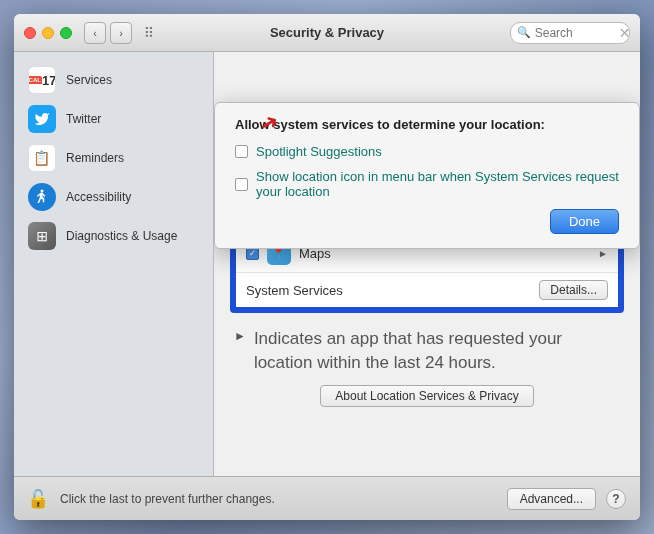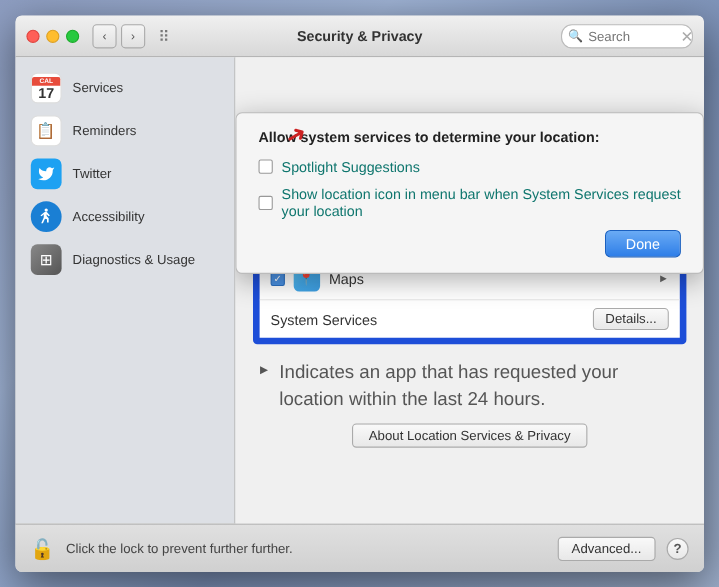--- a/index.html
+++ b/index.html
@@ -447,39 +447,39 @@
       <input type="text" placeholder="Search" style="">
       <span class="search-clear">✕</span>
     </div>
   </div>
 
   <div class="main-content">
 
     <div class="sidebar">
 
       <div class="sidebar-item">
-        <div class="sidebar-icon cal-icon" style="display:flex;flex-direction:column;align-items:center;justify-content:center;gap:0;padding:0;">
+        <div class="sidebar-icon cal-icon" style="display:flex;flex-direction:row;align-items:center;justify-content:center;gap:0;padding:0;">
           <div class="cal-header" style="width:100%;text-align:center;background:#e74c3c;color:#fff;font-size:6px;font-weight:bold;padding:1px;border-radius:2px 2px 0 0;">CAL</div>
           <div class="cal-number">17</div>
         </div>
         <span class="sidebar-item-label">Services</span>
-      </div>
-
-      <div class="sidebar-item">
-        <div class="sidebar-icon rem-icon"></div>
-        <span class="sidebar-item-label">Reminders</span>
       </div>
 
       <div class="sidebar-item">
         <div class="sidebar-icon twt-icon" style="display:flex;align-items:center;justify-content:center;">
           <svg width="16" height="16" viewBox="0 0 24 24" fill="white">
             <path d="M23 3a10.9 10.9 0 01-3.14 1.53 4.48 4.48 0 00-7.86 3v1A10.66 10.66 0 013 4s-4 9 5 13a11.64 11.64 0 01-7 2c9 5 20 0 20-11.5a4.5 4.5 0 00-.08-.83A7.72 7.72 0 0023 3z"></path>
           </svg>
         </div>
         <span class="sidebar-item-label">Twitter</span>
+      </div>
+
+      <div class="sidebar-item">
+        <div class="sidebar-icon rem-icon"></div>
+        <span class="sidebar-item-label">Reminders</span>
       </div>
 
       <div class="sidebar-item">
         <div class="sidebar-icon acc-icon" style="display:flex;align-items:center;justify-content:center;border-radius:50%;">
           <svg width="18" height="18" viewBox="0 0 24 24" fill="white">
             <circle cx="12" cy="4" r="2"></circle>
             <path d="M12 6c-1.1 0-2 .4-2.7 1L5 10.5l1.5 1L9 9v4l-3 7h2l2.5-5.5L13 15v4h2v-5l-2.5-3V9l2.5 2.5 1.5-1-3.5-4z"></path>
           </svg>
         </div>
         <span class="sidebar-item-label">Accessibility</span>
@@ -537,17 +537,17 @@
           <button class="about-btn">About Location Services &amp; Privacy</button>
         </div>
       </div>
     </div>
   </div>
 
   <div class="bottom-bar">
     <div class="lock-icon-wrap">
       <span class="lock-icon">🔓</span>
     </div>
-    <span class="lock-text">Click the lock to prevent further further.</span>
+    <span class="lock-text">Click the last to prevent further changes.</span>
     <button class="advanced-btn">Advanced...</button>
     <div class="help-btn">?</div>
   </div>
 </div>
 
 </body></html>

